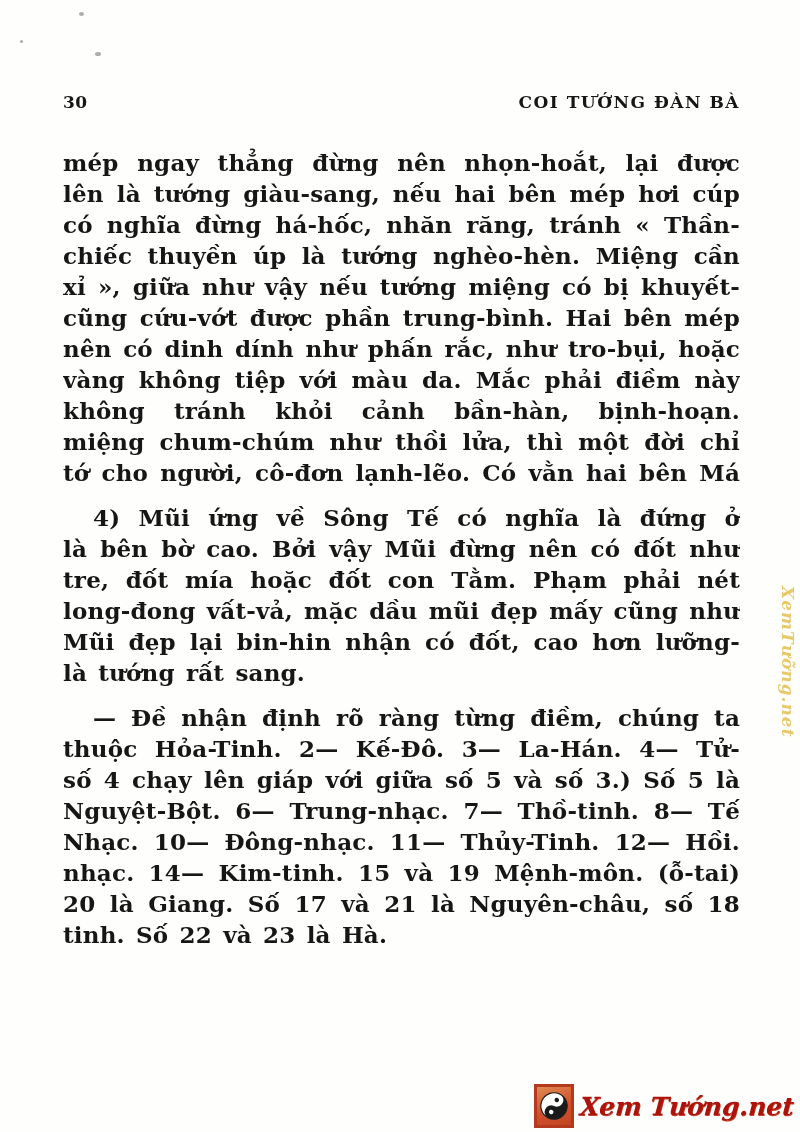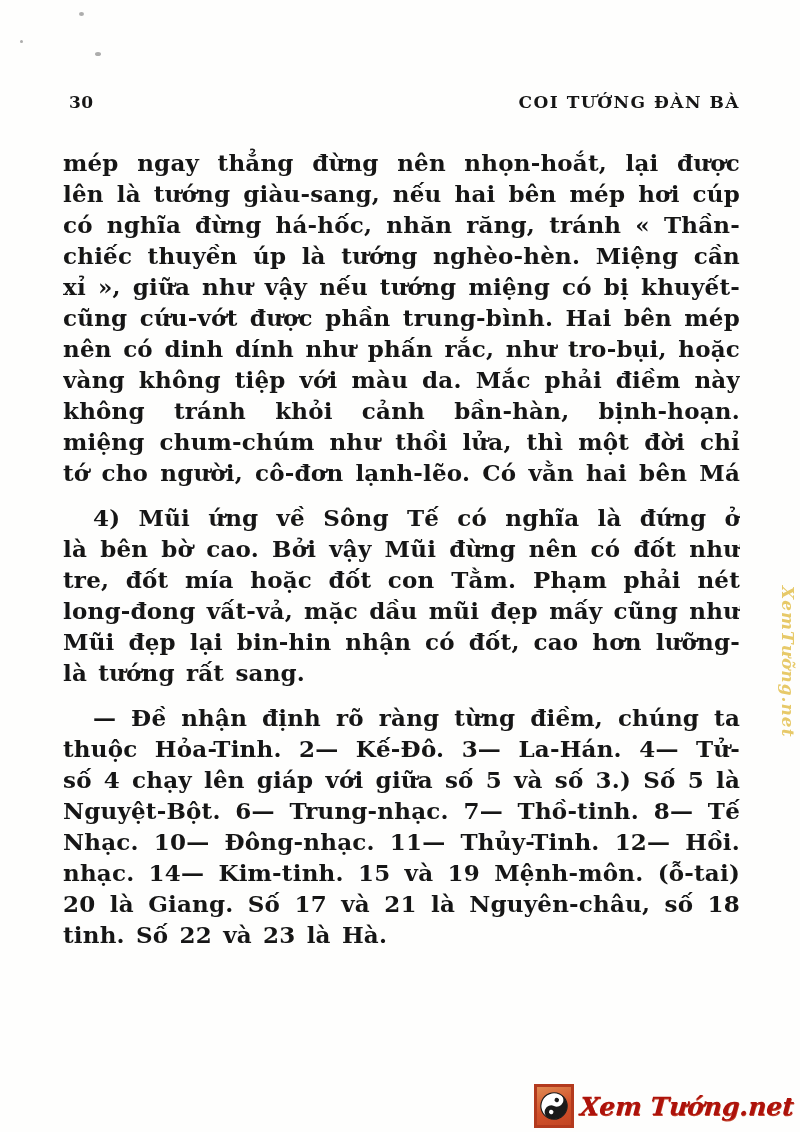--- a/index.html
+++ b/index.html
@@ -23,21 +23,20 @@
     left: 63px;
     width: 677px;
     display: flex;
     justify-content: space-between;
     align-items: baseline;
     font-weight: bold;
     font-size: 17px;
   }
   .page-number {
     letter-spacing: 0.5px;
-    margin-left: 6px;
   }
   .running-title {
     letter-spacing: 1.5px;
   }
   
   .text-block {
     position: absolute;
     top: 147px;
     left: 63px;
     width: 677px;

